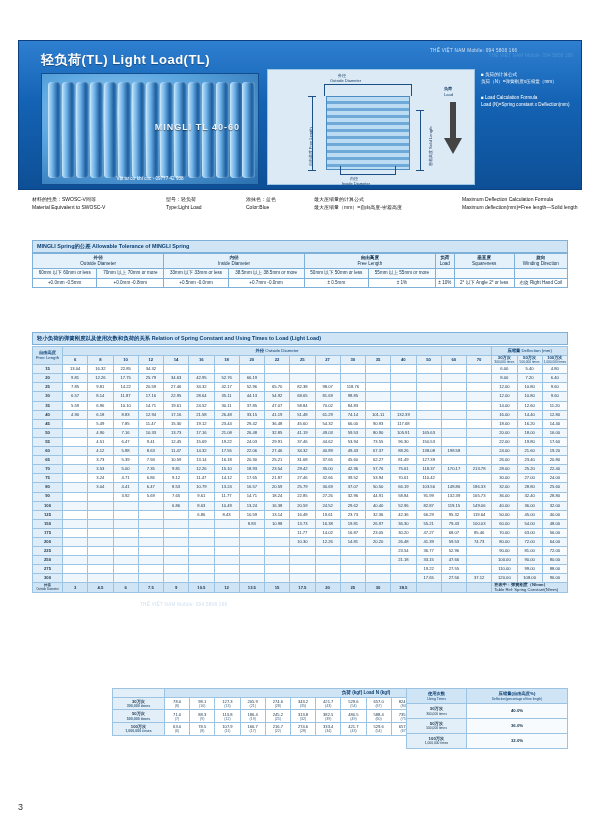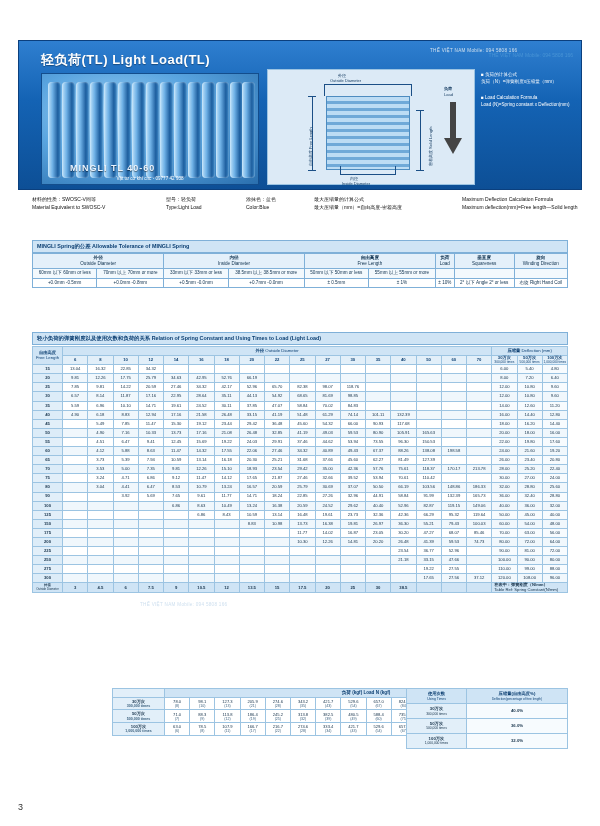--- a/index.html
+++ b/index.html
@@ -39,24 +39,23 @@
     overflow:hidden;
   }
   .coil {
     position:absolute; top:8px; height:96px; width:13px;
     background:linear-gradient(90deg,#bfe2fa 0%,#6fb1e6 35%,#1e5f9f 75%,#3986c6 100%);
     border-radius:4px;
     box-shadow:inset 0 0 2px rgba(255,255,255,0.6);
   }
   .photo-label {
     position:absolute; left:28px; top:48px; width:170px;
-    text-align:left; color:#eaf4ff; font-size:9px; font-weight:bold;
+    text-align:right; color:#eaf4ff; font-size:9px; font-weight:bold;
     letter-spacing:1px; text-shadow:0 1px 1px rgba(0,0,0,0.5);
     z-index:5;
-    margin-top:41px;
   }
   .photo-contact {
     position:absolute; left:0; right:0; bottom:3px; text-align:center;
     color:#ffffff; font-size:4.6px; z-index:5;
   }
 
   
   .diagram {
     position:absolute; left:248px; top:28px; width:208px; height:116px;
     background:#dceaf6; border:1px solid #9bc3e2;

